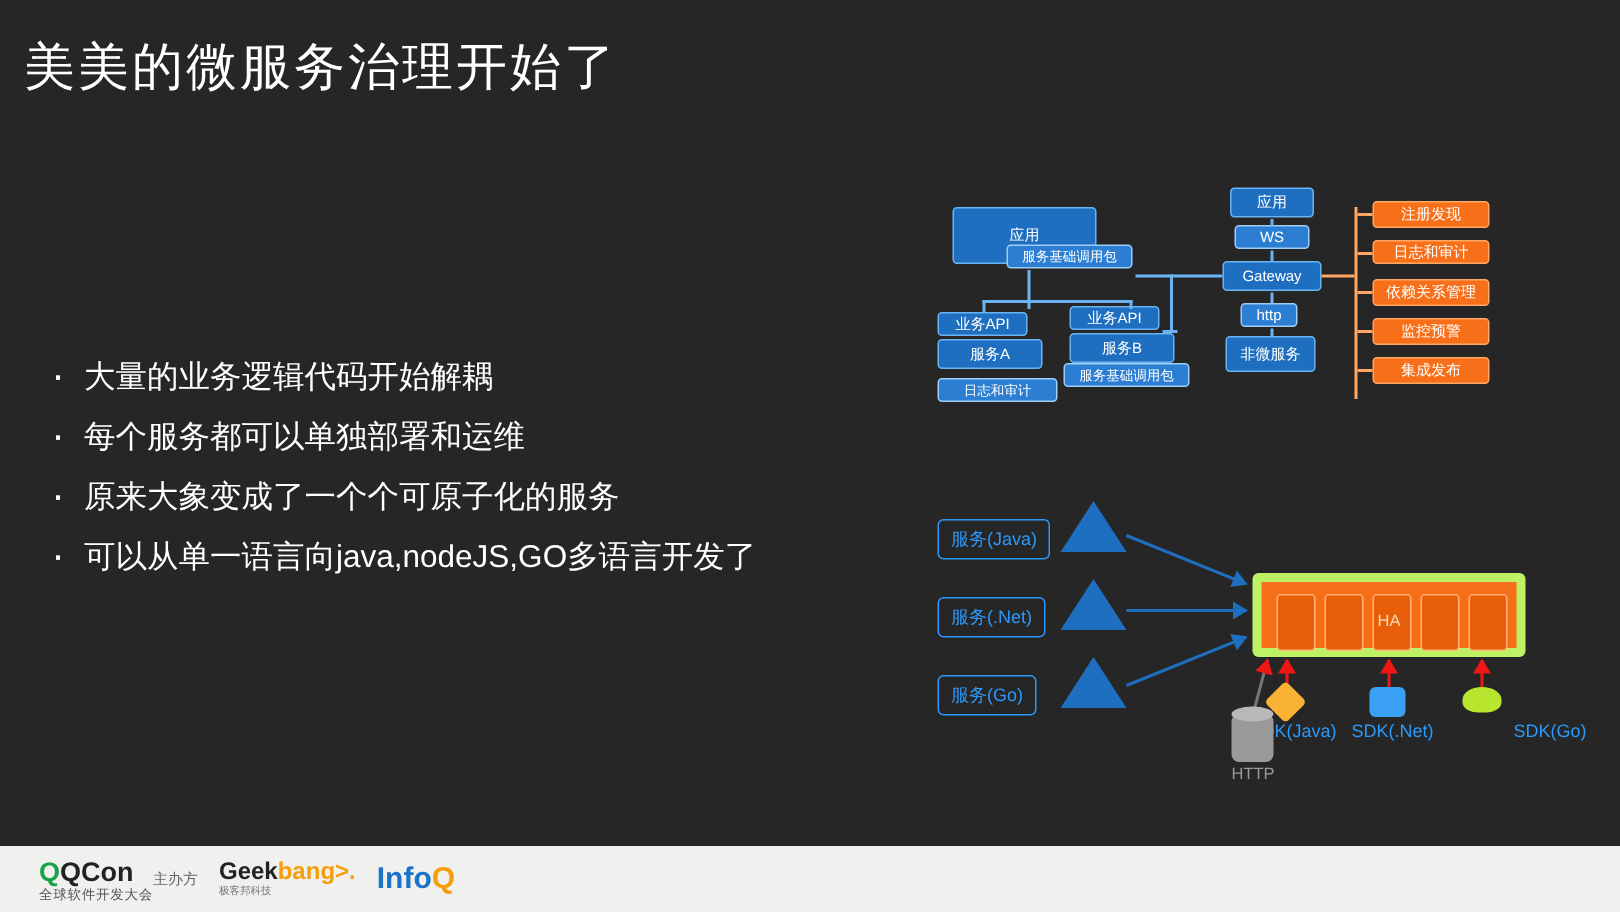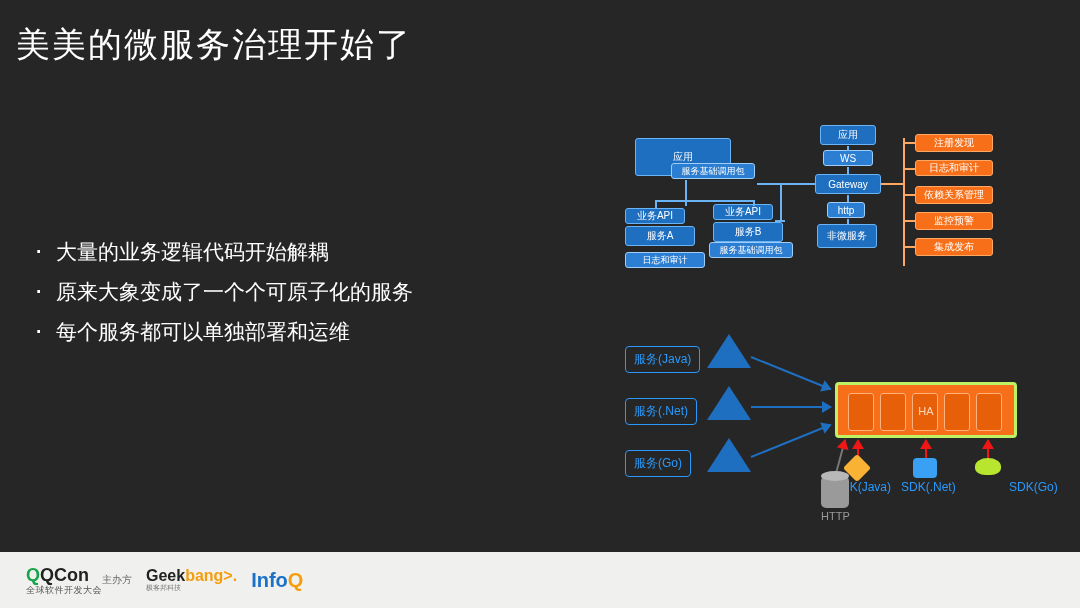--- a/index.html
+++ b/index.html
@@ -20,56 +20,57 @@
   .orange { background:#f77019; border:1px solid #ffa763; color:#fff; }
   .line   { position:absolute; background:#6ab3f5; }
   .t-line { height:2px; } .v-line { width:2px; }
 
   
   .bot { position: absolute; left: 625px; top: 340px; width: 435px; height: 190px; }
   .svc  { position:absolute; border:1px solid #2a99fb; color:#2a99fb; border-radius:4px; font-size:12px; padding:4px 8px; background:#262626; }
   .tri  { position:absolute; width:0; height:0; border-left:22px solid transparent; border-right:22px solid transparent; border-bottom:34px solid #1f6fc0; }
   .arw  { position:absolute; height:2px; background:#1f6fc0; }
   .arw::after{content:"";position:absolute;right:-1px;top:-5px;border-left:10px solid #1f6fc0;border-top:6px solid transparent;border-bottom:6px solid transparent;}
-  .bigbox{ position:absolute; background:#f77019; border:3px solid #bef264; border-radius:4px; }
+  .bigbox{ position:absolute; background:#f77019; border:6px solid #bef264; border-radius:4px; }
   .hacell{ position:absolute; width:26px; height:38px; background:#e85f09; border:1px solid #ffb27a; border-radius:3px; }
   .dnarw { position:absolute; width:2px; background:#f01616; }
   .dnarw::before{content:"";position:absolute;left:-5px;top:-1px;border-bottom:10px solid #f01616;border-left:6px solid transparent;border-right:6px solid transparent;}
   .sdk-dia{ position:absolute; width:20px; height:20px; transform:rotate(45deg); background:#f9b233; border-radius:3px;}
   .sdk-sq { position:absolute; width:24px; height:20px; background:#3aa0f3; border-radius:4px;}
   .sdk-bl { position:absolute; width:26px; height:17px; background:#b8e62e; border-radius:50% 50% 40% 40%; }
   .sdk-lbl{ position:absolute; font-size:12px; color:#2a99fb; white-space:nowrap;}
   .cyl    { position:absolute; width:28px; height:32px; background:#9a9a9a; border-radius:5px; }
   .cyl::before{content:"";position:absolute;left:0;top:-5px;width:28px;height:10px;background:#b8b8b8;border-radius:50%;}
   .cyl-lbl{ position:absolute; font-size:11px; color:#9a9a9a;}
 
   
-  .footer { position:absolute; left:0; bottom:0; width:1080px; height:56px; background:#f0f0ee; display:flex; align-items:center; }
+  .footer { position:absolute; left:0; bottom:0; width:1080px; height:44px; background:#f0f0ee; display:flex; align-items:center; }
   .qcon { margin-left:26px; display:flex; flex-direction:column; line-height:1; }
   .qcon-top{ font-weight:800; font-size:18px; color:#222;}
   .qcon-top b{ color:#16a34a; font-weight:800;}
   .qcon-sub{ font-size:9px; color:#555; margin-top:2px; letter-spacing:0.5px;}
   .sh { flex:1; text-align:center; font-weight:800; letter-spacing:3px; font-size:18px; color:#cfcfcf;}
   .rf { margin-right:22px; display:flex; align-items:center; gap:14px;}
   .host{ font-size:10px; color:#666;}
   .gb { font-size:16px; font-weight:700; color:#222;}
   .gb i{ color:#f59e0b; font-style:normal;}
   .gb sup{ font-size:7px; color:#777; display:block; font-weight:400; margin-top:-2px;}
   .iq { font-size:20px; font-weight:800; color:#1c71c9;}
   .iq b{ color:#f59e0b;}
 </style>
 </head>
 <body>
 
 <div class="title">美美的微服务治理开始了</div>
 
 <ul class="bullets">
   <li>大量的业务逻辑代码开始解耦</li>
+  <li>每个服务都可以单独部署和运维</li>
   <li>原来大象变成了一个个可原子化的服务</li>
-  <li>每个服务都可以单独部署和运维</li>
+  <li>可以从单一语言向java,nodeJS,GO多语言开发了</li>
 </ul>
 
 <div class="top">
 
   <div class="box blue" style="left:10px; top:18px; width:96px; height:38px;">应用</div>
   <div class="box bluep" style="left:46px; top:43px; width:84px; height:16px; font-size:9px;">服务基础调用包</div>
 
   <div class="box blue" style="left:0px; top:88px; width:60px; height:16px;">业务API</div>
   <div class="box blue" style="left:0px; top:106px; width:70px; height:20px;">服务A</div>
   <div class="box bluep" style="left:0px; top:132px; width:80px; height:16px; font-size:9px;">日志和审计</div>

